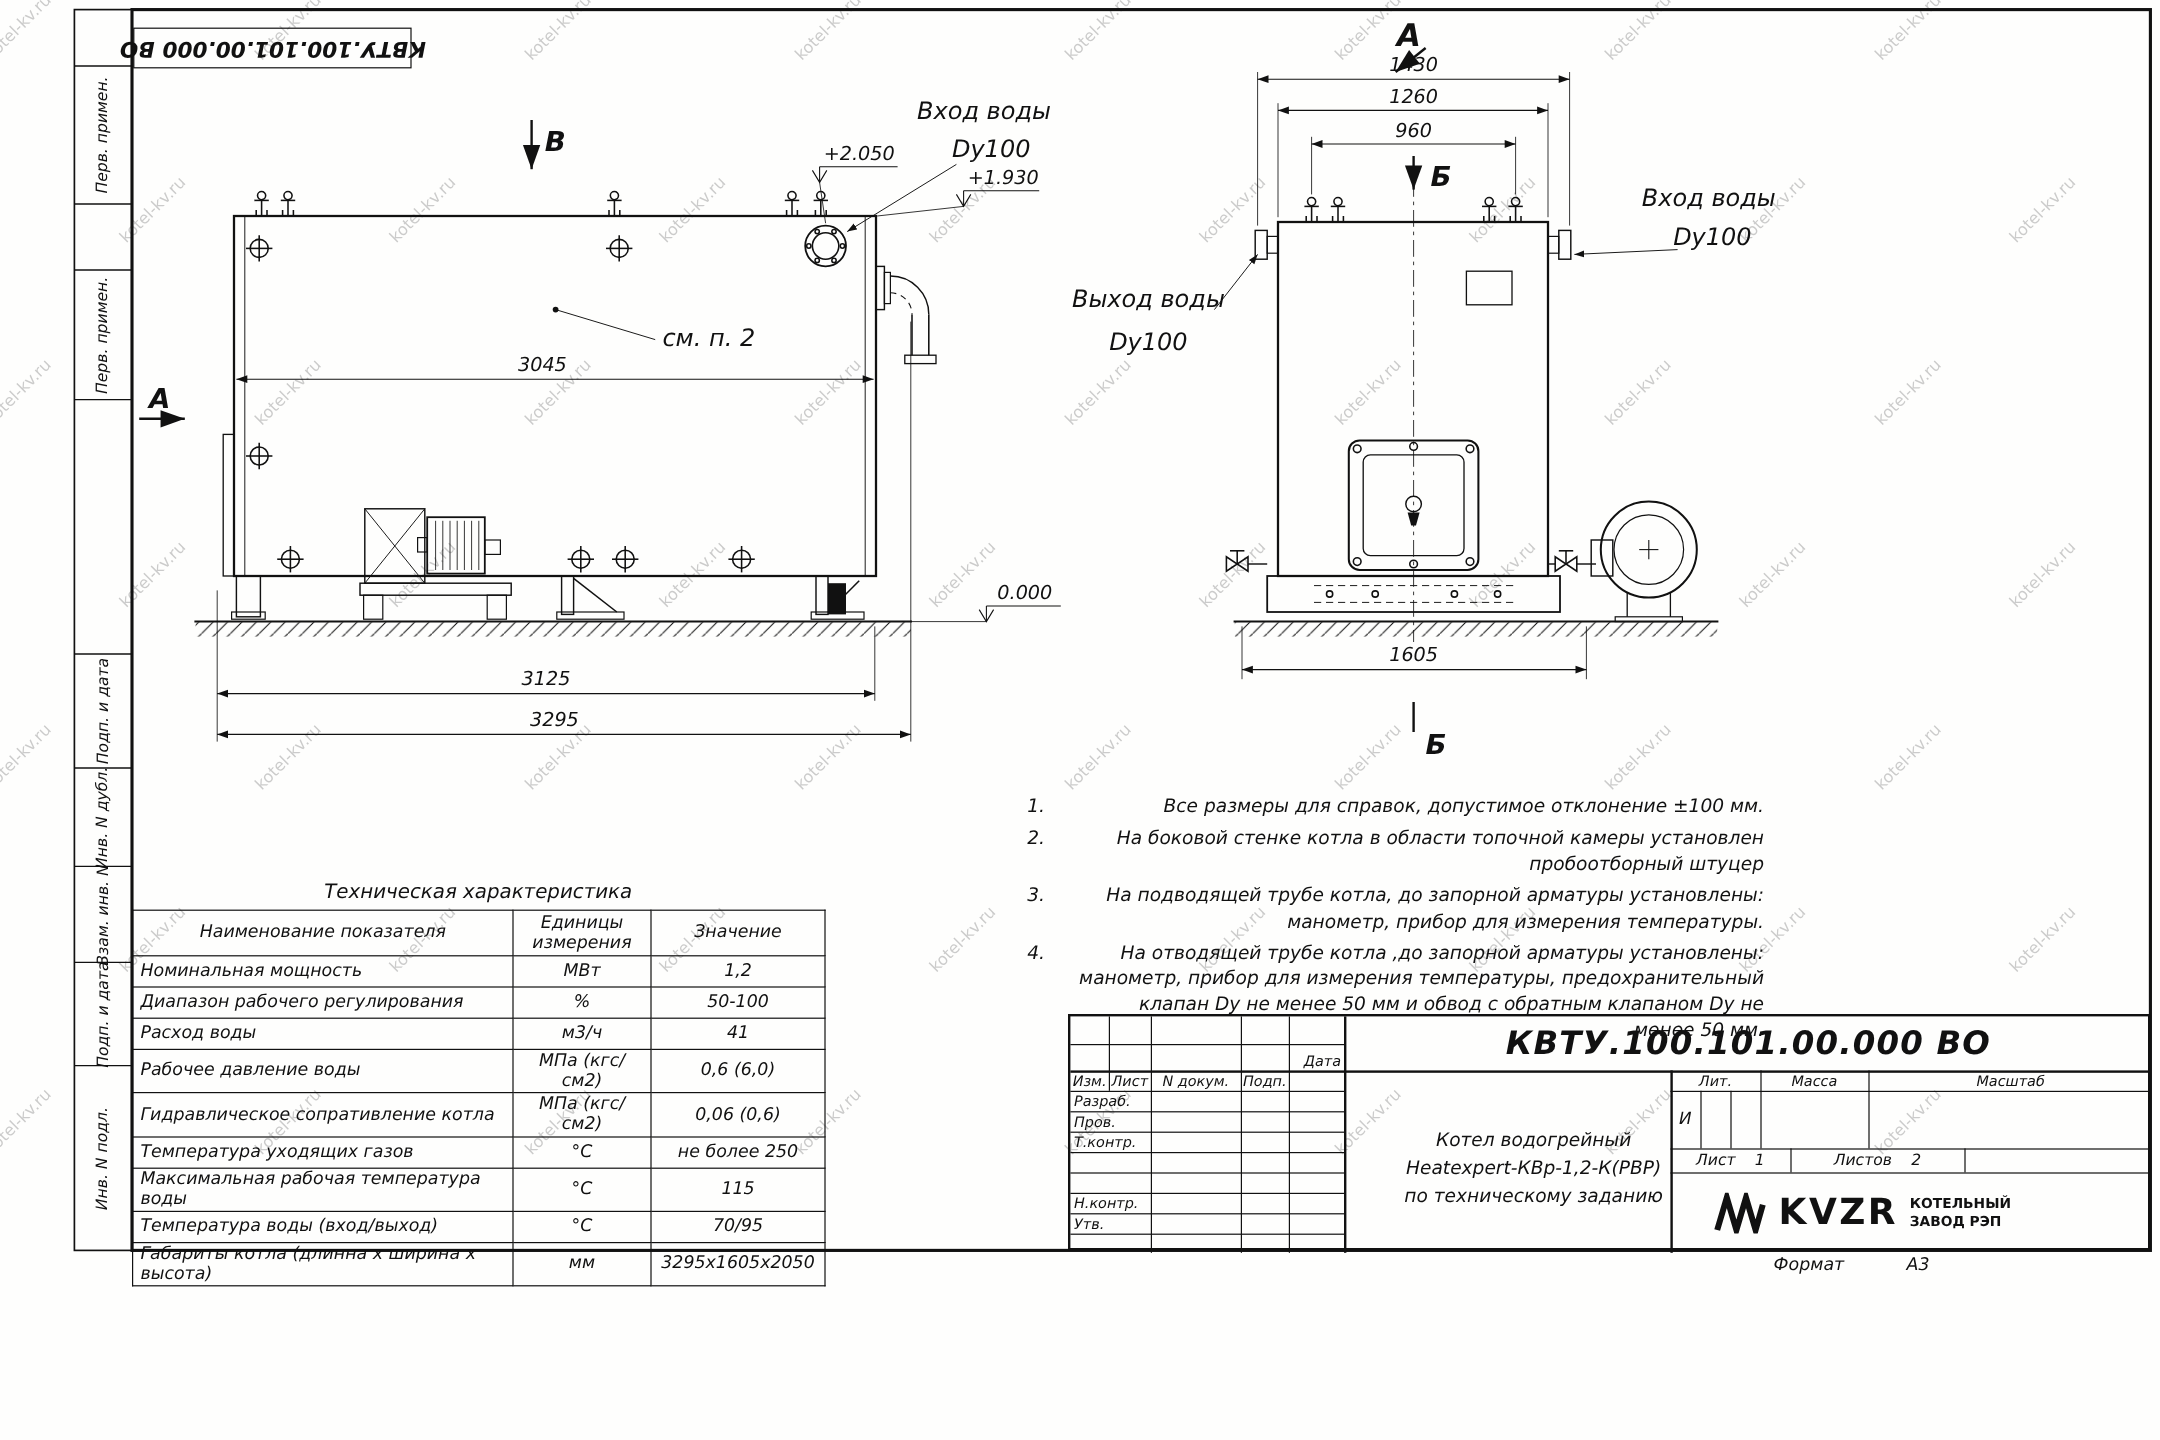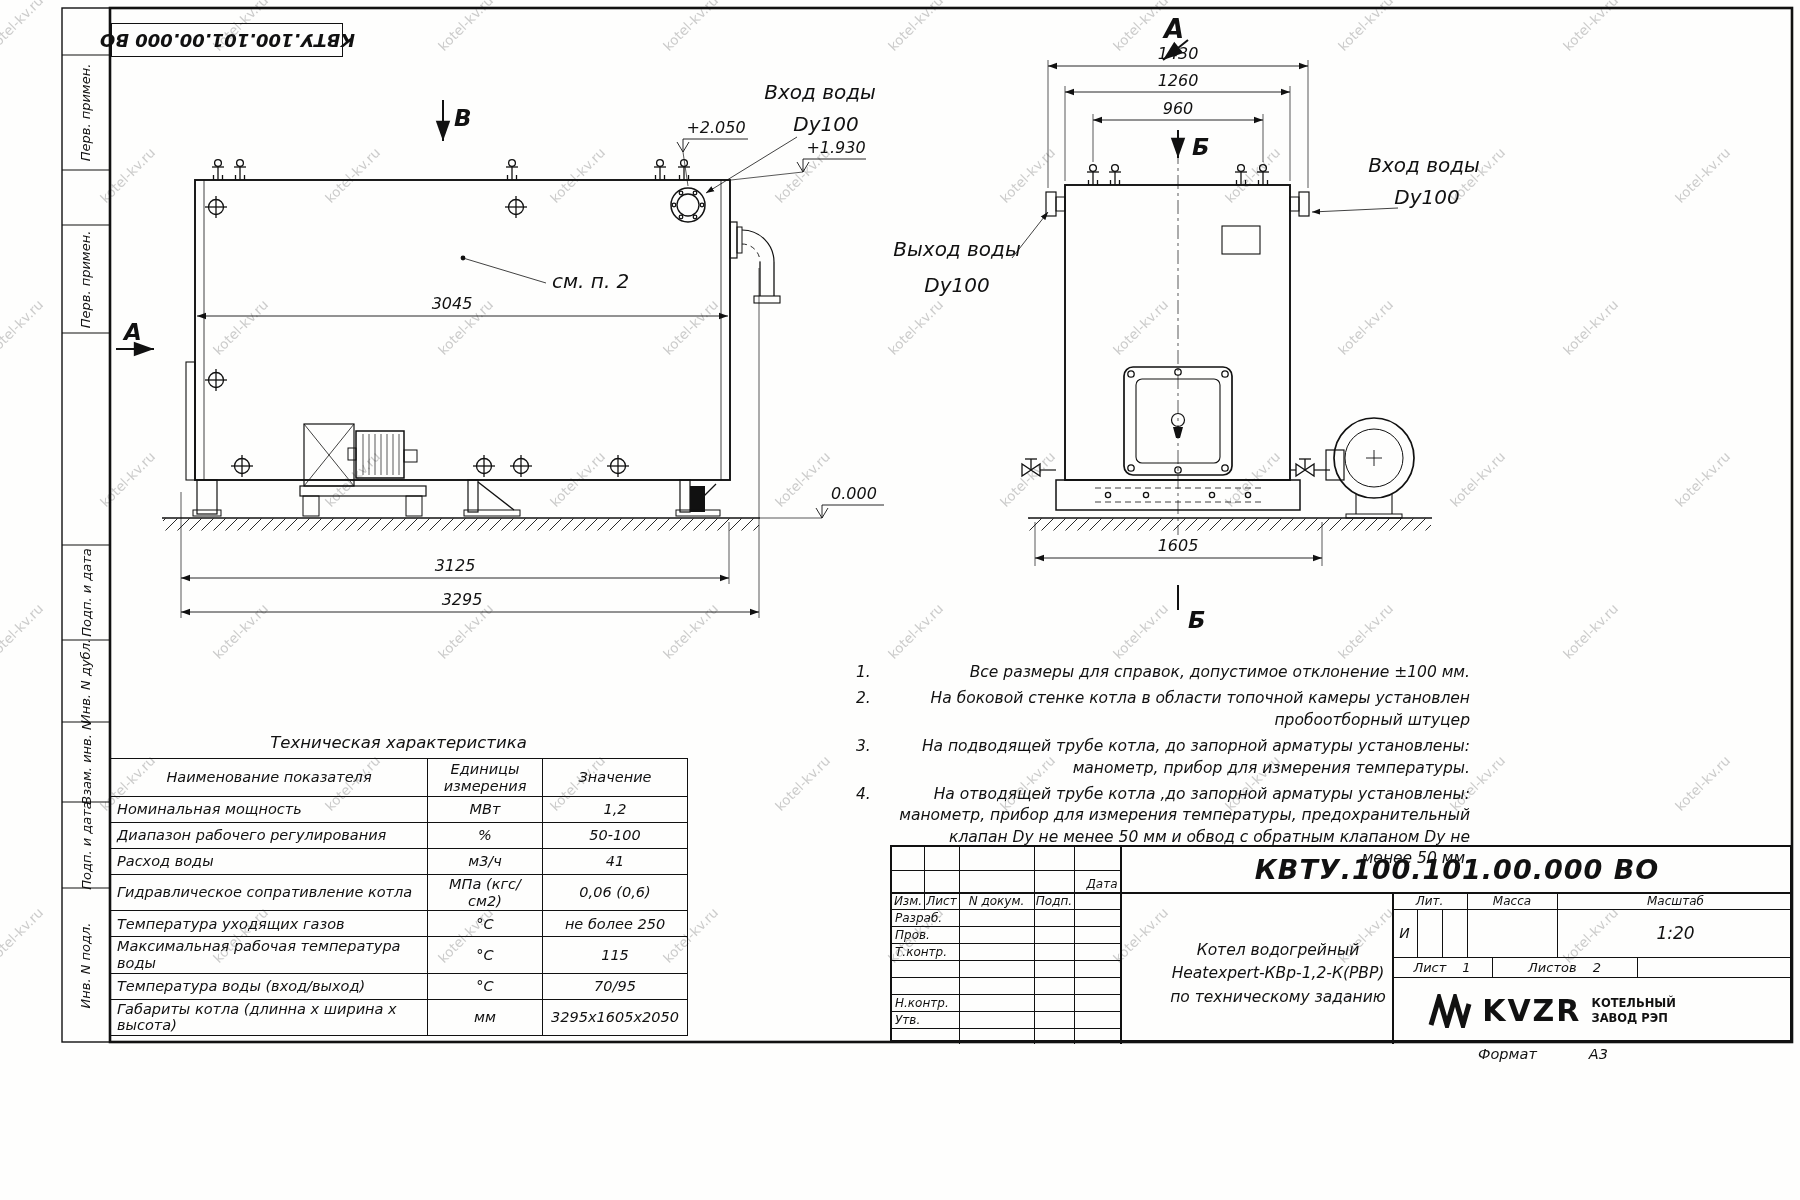--- a/index.html
+++ b/index.html
@@ -409,20 +409,25 @@
             <td class="l">Диапазон рабочего регулирования</td>
             <td>%</td>
             <td>50-100</td>
           </tr>
       <tr>
             <td class="l">Расход воды</td>
             <td>м3/ч</td>
             <td>41</td>
           </tr>
       <tr>
+            <td class="l">Рабочее давление воды</td>
+            <td>МПа (кгс/см2)</td>
+            <td>0,6 (6,0)</td>
+          </tr>
+      <tr>
             <td class="l">Гидравлическое сопративление котла</td>
             <td>МПа (кгс/см2)</td>
             <td>0,06 (0,6)</td>
           </tr>
       <tr>
             <td class="l">Температура уходящих газов</td>
             <td>°С</td>
             <td>не более 250</td>
           </tr>
       <tr>
@@ -504,21 +509,20 @@
     <div class="cell l" style="left:0;top:164px;width:67px;height:17px">Утв.</div>
     <div class="cell name" style="left:228px;top:45px;width:272px;height:152px">
       <div>Котел водогрейный</div>
       <div>Heatexpert-КВр-1,2-К(РВР)</div>
       <div>по техническому заданию</div>
     </div>
     <div class="cell" style="left:500px;top:45px;width:75px;height:17px">Лит.</div>
     <div class="cell" style="left:575px;top:45px;width:90px;height:17px">Масса</div>
     <div class="cell" style="left:665px;top:45px;width:237px;height:17px">Масштаб</div>
     <div class="cell val-lit" style="left:500px;top:62px;width:25px;height:48px">И</div>
-    <div class="cell val-scale" style="left:665px;top:62px;width:237px;height:48px">1:20</div>
     <div class="cell sheetrow" style="left:500px;top:110px;width:100px;height:20px">
       <span>Лист</span>
       <span>1</span>
     </div>
     <div class="cell sheetrow" style="left:600px;top:110px;width:145px;height:20px">
       <span>Листов</span>
       <span>2</span>
     </div>
     <div class="cell logo" style="left:500px;top:130px;width:320px;height:67px">
       <svg width="44" height="34" viewBox="0 0 44 34">

